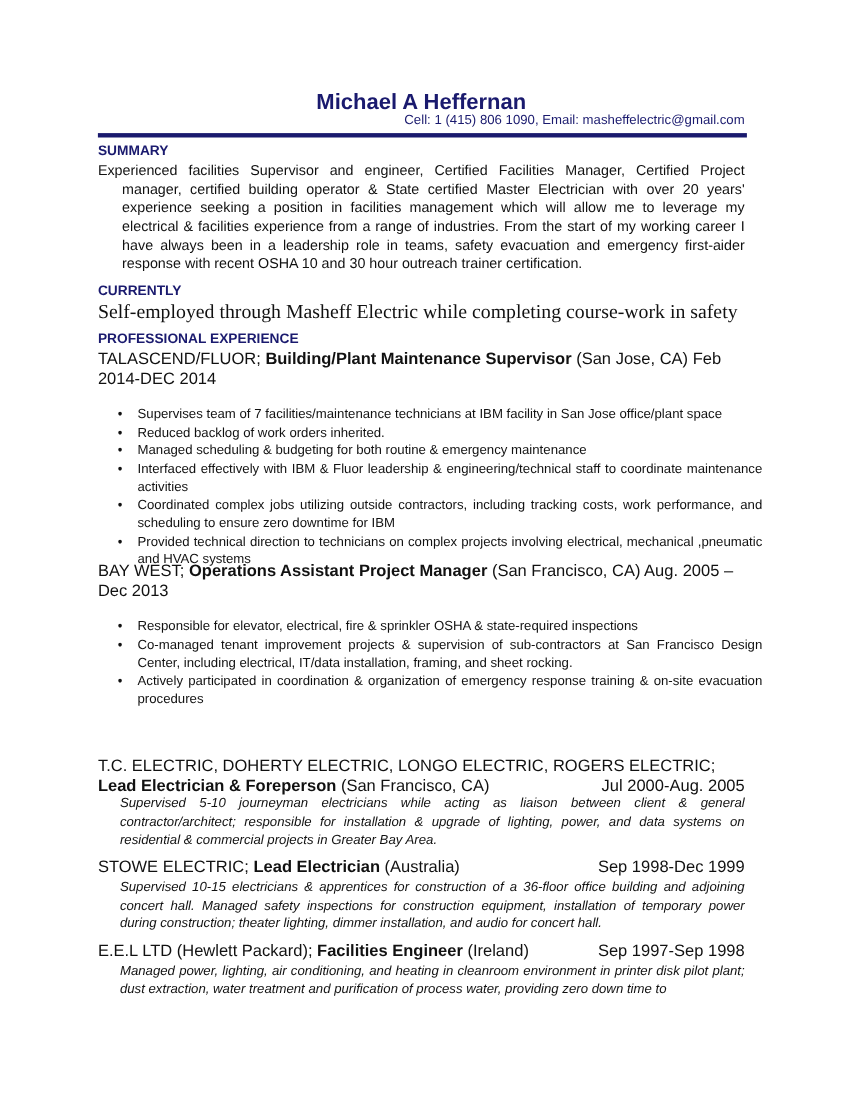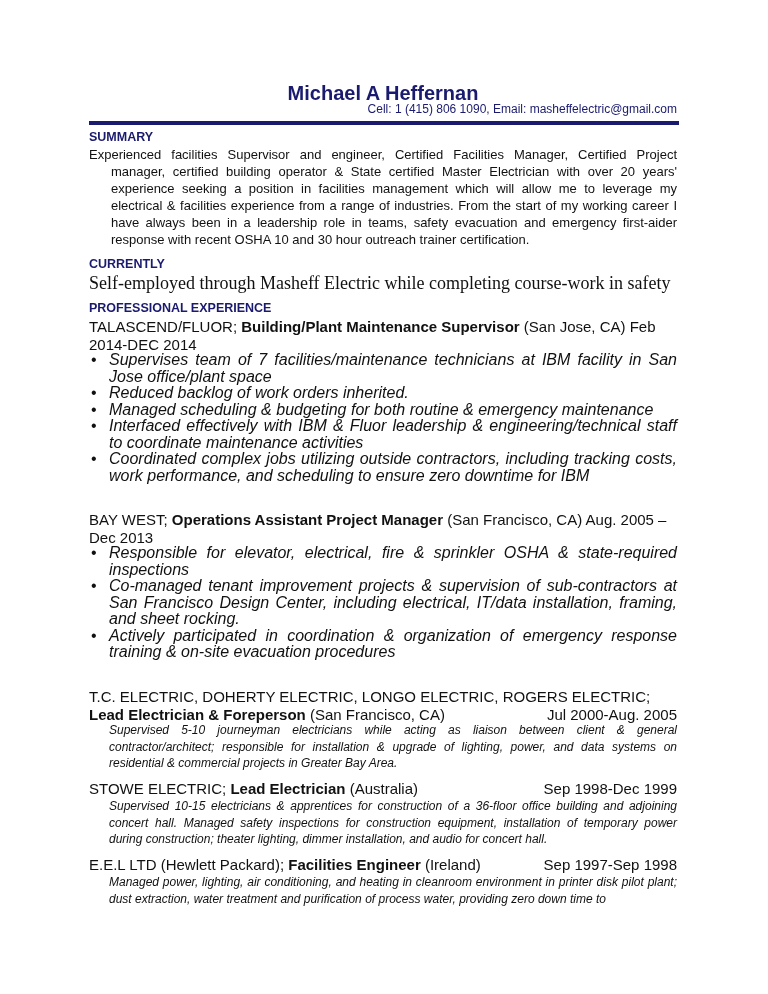--- a/index.html
+++ b/index.html
@@ -7,21 +7,21 @@
   .page { position: absolute; left: 89px; top: 0; width: 588px; }
   .name { position: absolute; top: 82px; left: 0; width: 588px; text-align: center; font-weight: bold; font-size: 20px; color: #1a1a6e; }
   .contact { position: absolute; top: 102px; left: 0; width: 588px; text-align: right; font-size: 12px; color: #1a1a6e; }
   .rule { position: absolute; top: 121px; left: 0; width: 590px; height: 4px; background: #1a1a6e; }
   .section-h { position: absolute; left: 0; font-weight: bold; font-size: 12.5px; color: #1a1a6e; }
   .para { position: absolute; left: 0; width: 588px; font-size: 13px; line-height: 17px; text-align: justify; text-indent: -22px; padding-left: 22px; box-sizing: border-box; }
   .serif-line { position: absolute; left: 0; font-family: Liberation Serif, serif; font-size: 18px; }
   .job-h { position: absolute; left: 0; width: 588px; font-size: 15px; line-height: 18px; }
   .job-h b { font-weight: bold; }
   .job-h .date { position: absolute; right: 0; }
-  ul.bul { position: absolute; left: 0; width: 588px; margin: 0; padding: 0; list-style: none; font-size: 16px; line-height: 16.5px; font-style: italic; }
+  ul.bul { position: absolute; left: 0; width: 588px; margin: 16px; padding: 0; list-style: none; font-size: 12px; line-height: 16.5px; }
   ul.bul li { position: relative; padding-left: 20px; text-align: justify; }
   ul.bul li::before { content: "\2022"; position: absolute; left: 2px; font-style: normal; }
   .desc { position: absolute; left: 20px; width: 568px; font-size: 12px; line-height: 16.5px; font-style: italic; text-align: justify; }
 </style>
 </head>
 <body>
 
 <div class="page">
   <div class="name">Michael A Heffernan</div>
   <div class="contact">Cell: 1 (415) 806 1090, Email:  masheffelectric@gmail.com</div>
@@ -37,20 +37,21 @@
 
   <div class="job-h" style="top:318px">
     <span>TALASCEND/FLUOR; </span><b>Building/Plant Maintenance Supervisor</b><span> (San Jose, CA) Feb 2014-DEC 2014</span>
   </div>
   <ul class="bul" style="top:352px">
     <li>Supervises team of 7 facilities/maintenance technicians at IBM facility in San Jose office/plant space</li>
     <li>Reduced backlog of work orders inherited.</li>
     <li>Managed scheduling &amp; budgeting for both routine &amp; emergency maintenance</li>
     <li>Interfaced effectively with IBM &amp; Fluor leadership &amp; engineering/technical staff to coordinate maintenance activities</li>
     <li>Coordinated complex jobs utilizing outside contractors, including tracking costs, work performance, and scheduling to ensure zero downtime for IBM</li>
+    <li>Provided technical direction to technicians on complex projects involving electrical, mechanical ,pneumatic and HVAC systems</li>
   </ul>
 
   <div class="job-h" style="top:511px">
     <span>BAY WEST; </span><b>Operations Assistant Project Manager</b><span> (San Francisco, CA)  Aug. 2005 – Dec 2013</span>
   </div>
   <ul class="bul" style="top:545px">
     <li>Responsible for elevator, electrical, fire &amp; sprinkler OSHA &amp; state-required inspections</li>
     <li>Co-managed tenant improvement projects &amp; supervision of sub-contractors at San Francisco Design Center, including electrical, IT/data installation, framing, and sheet rocking.</li>
     <li>Actively participated in coordination &amp; organization of emergency response training &amp; on-site evacuation procedures</li>
   </ul>

